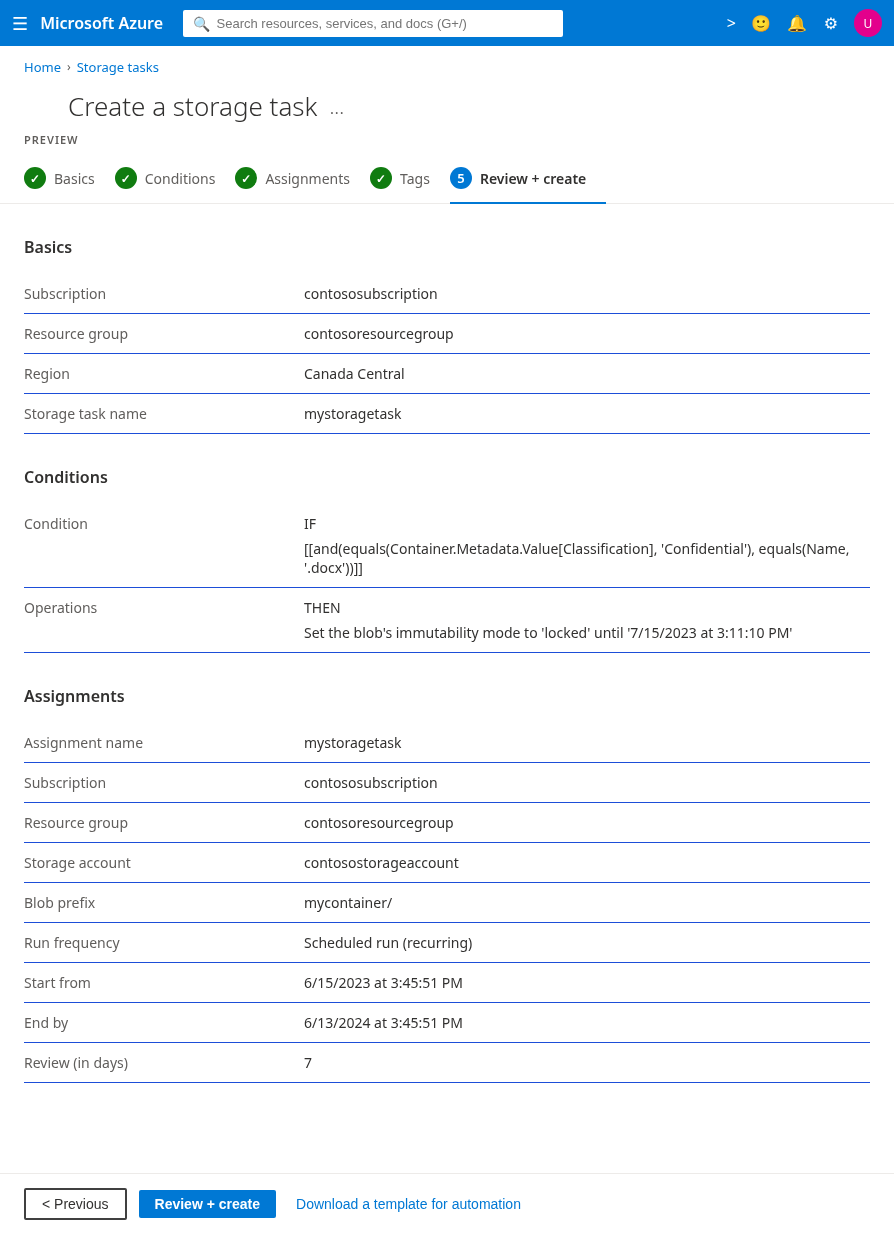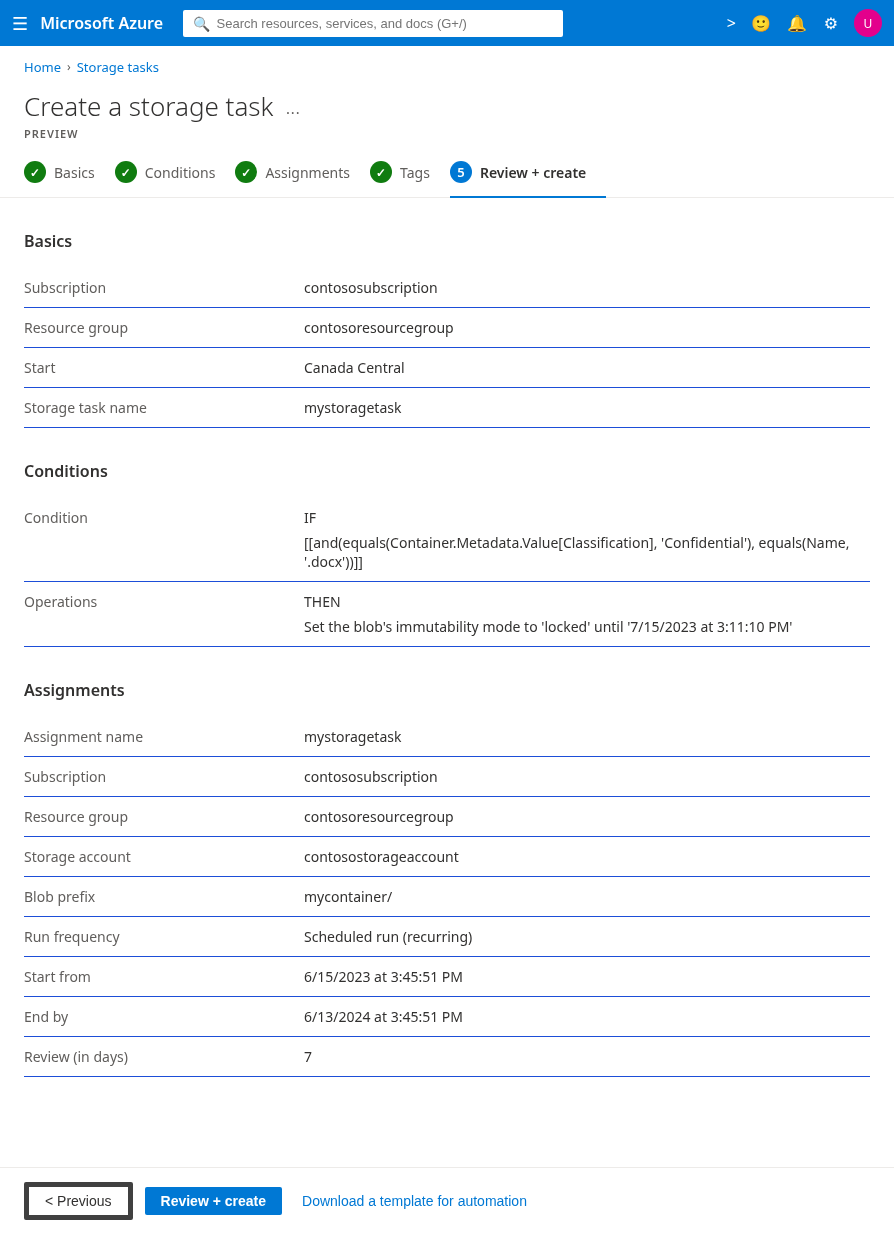--- a/index.html
+++ b/index.html
@@ -25,23 +25,23 @@
     
     .breadcrumb {
       display: flex; align-items: flex-start; gap: 6px;
       padding: 12px 24px 4px; font-size: 13px; color: #0078d4;
     }
     .breadcrumb a { color: #0078d4; text-decoration: none; }
     .breadcrumb-sep { color: #605e5c; font-size: 12px; }
 
     
     .page-header { padding: 8px 24px 0; }
-    .page-title { font-size: 26px; font-weight: 300; color: #323130; display: flex; align-items: center; gap: 12px; }
+    .page-title { font-size: 26px; font-weight: 300; color: #323130; display: flex; align-items: center; gap: 12px; margin-left: 44px; }
     .page-title-more { font-size: 20px; color: #605e5c; cursor: pointer; }
-    .page-preview-badge { font-size: 11px; font-weight: 600; color: #605e5c; letter-spacing: 1px; margin-top: 2px; }
+    .page-preview-badge { font-size: 11px; font-weight: 600; color: #605e5c; letter-spacing: 1px; margin-top: 8px; }
 
     
     .wizard-steps {
       display: flex; align-items: center; gap: 0;
       padding: 20px 24px 0; border-bottom: 1px solid #edebe9;
       margin: 0 0 0 0;
     }
     .wizard-step {
       display: flex; align-items: center; gap: 8px;
       padding: 0 20px 14px 0; cursor: pointer; position: relative;
@@ -79,21 +79,21 @@
     }
     .detail-table td:last-child { color: #323130; font-size: 14px; }
 
     
     .footer {
       position: fixed; bottom: 0; left: 0; right: 0;
       background: #fff; border-top: 1px solid #edebe9;
       padding: 14px 24px; display: flex; align-items: center; gap: 12px;
     }
     .btn-prev {
-      padding: 6px 16px; border: 5px solid #404040; background: #fff;
+      padding: 6px 16px; border: 2px solid #404040; background: #fff;
       color: #323130; font-size: 14px; cursor: pointer; border-radius: 2px;
     }
     .btn-primary {
       padding: 6px 16px; border: none; background: #0078d4;
       color: #fff; font-size: 14px; cursor: pointer; border-radius: 2px; font-weight: 600;
     }
     .btn-link {
       background: none; border: none; color: #0078d4;
       font-size: 14px; cursor: pointer; padding: 6px 8px;
     }
@@ -169,21 +169,21 @@
     <tbody>
       <tr>
         <td>Subscription</td>
         <td>contososubscription</td>
       </tr>
       <tr>
         <td>Resource group</td>
         <td>contosoresourcegroup</td>
       </tr>
       <tr>
-        <td>Start</td>
+        <td>Region</td>
         <td>Canada Central</td>
       </tr>
       <tr>
         <td>Storage task name</td>
         <td>mystoragetask</td>
       </tr>
     </tbody>
   </table>
 
   <div class="section-heading">Conditions</div>

